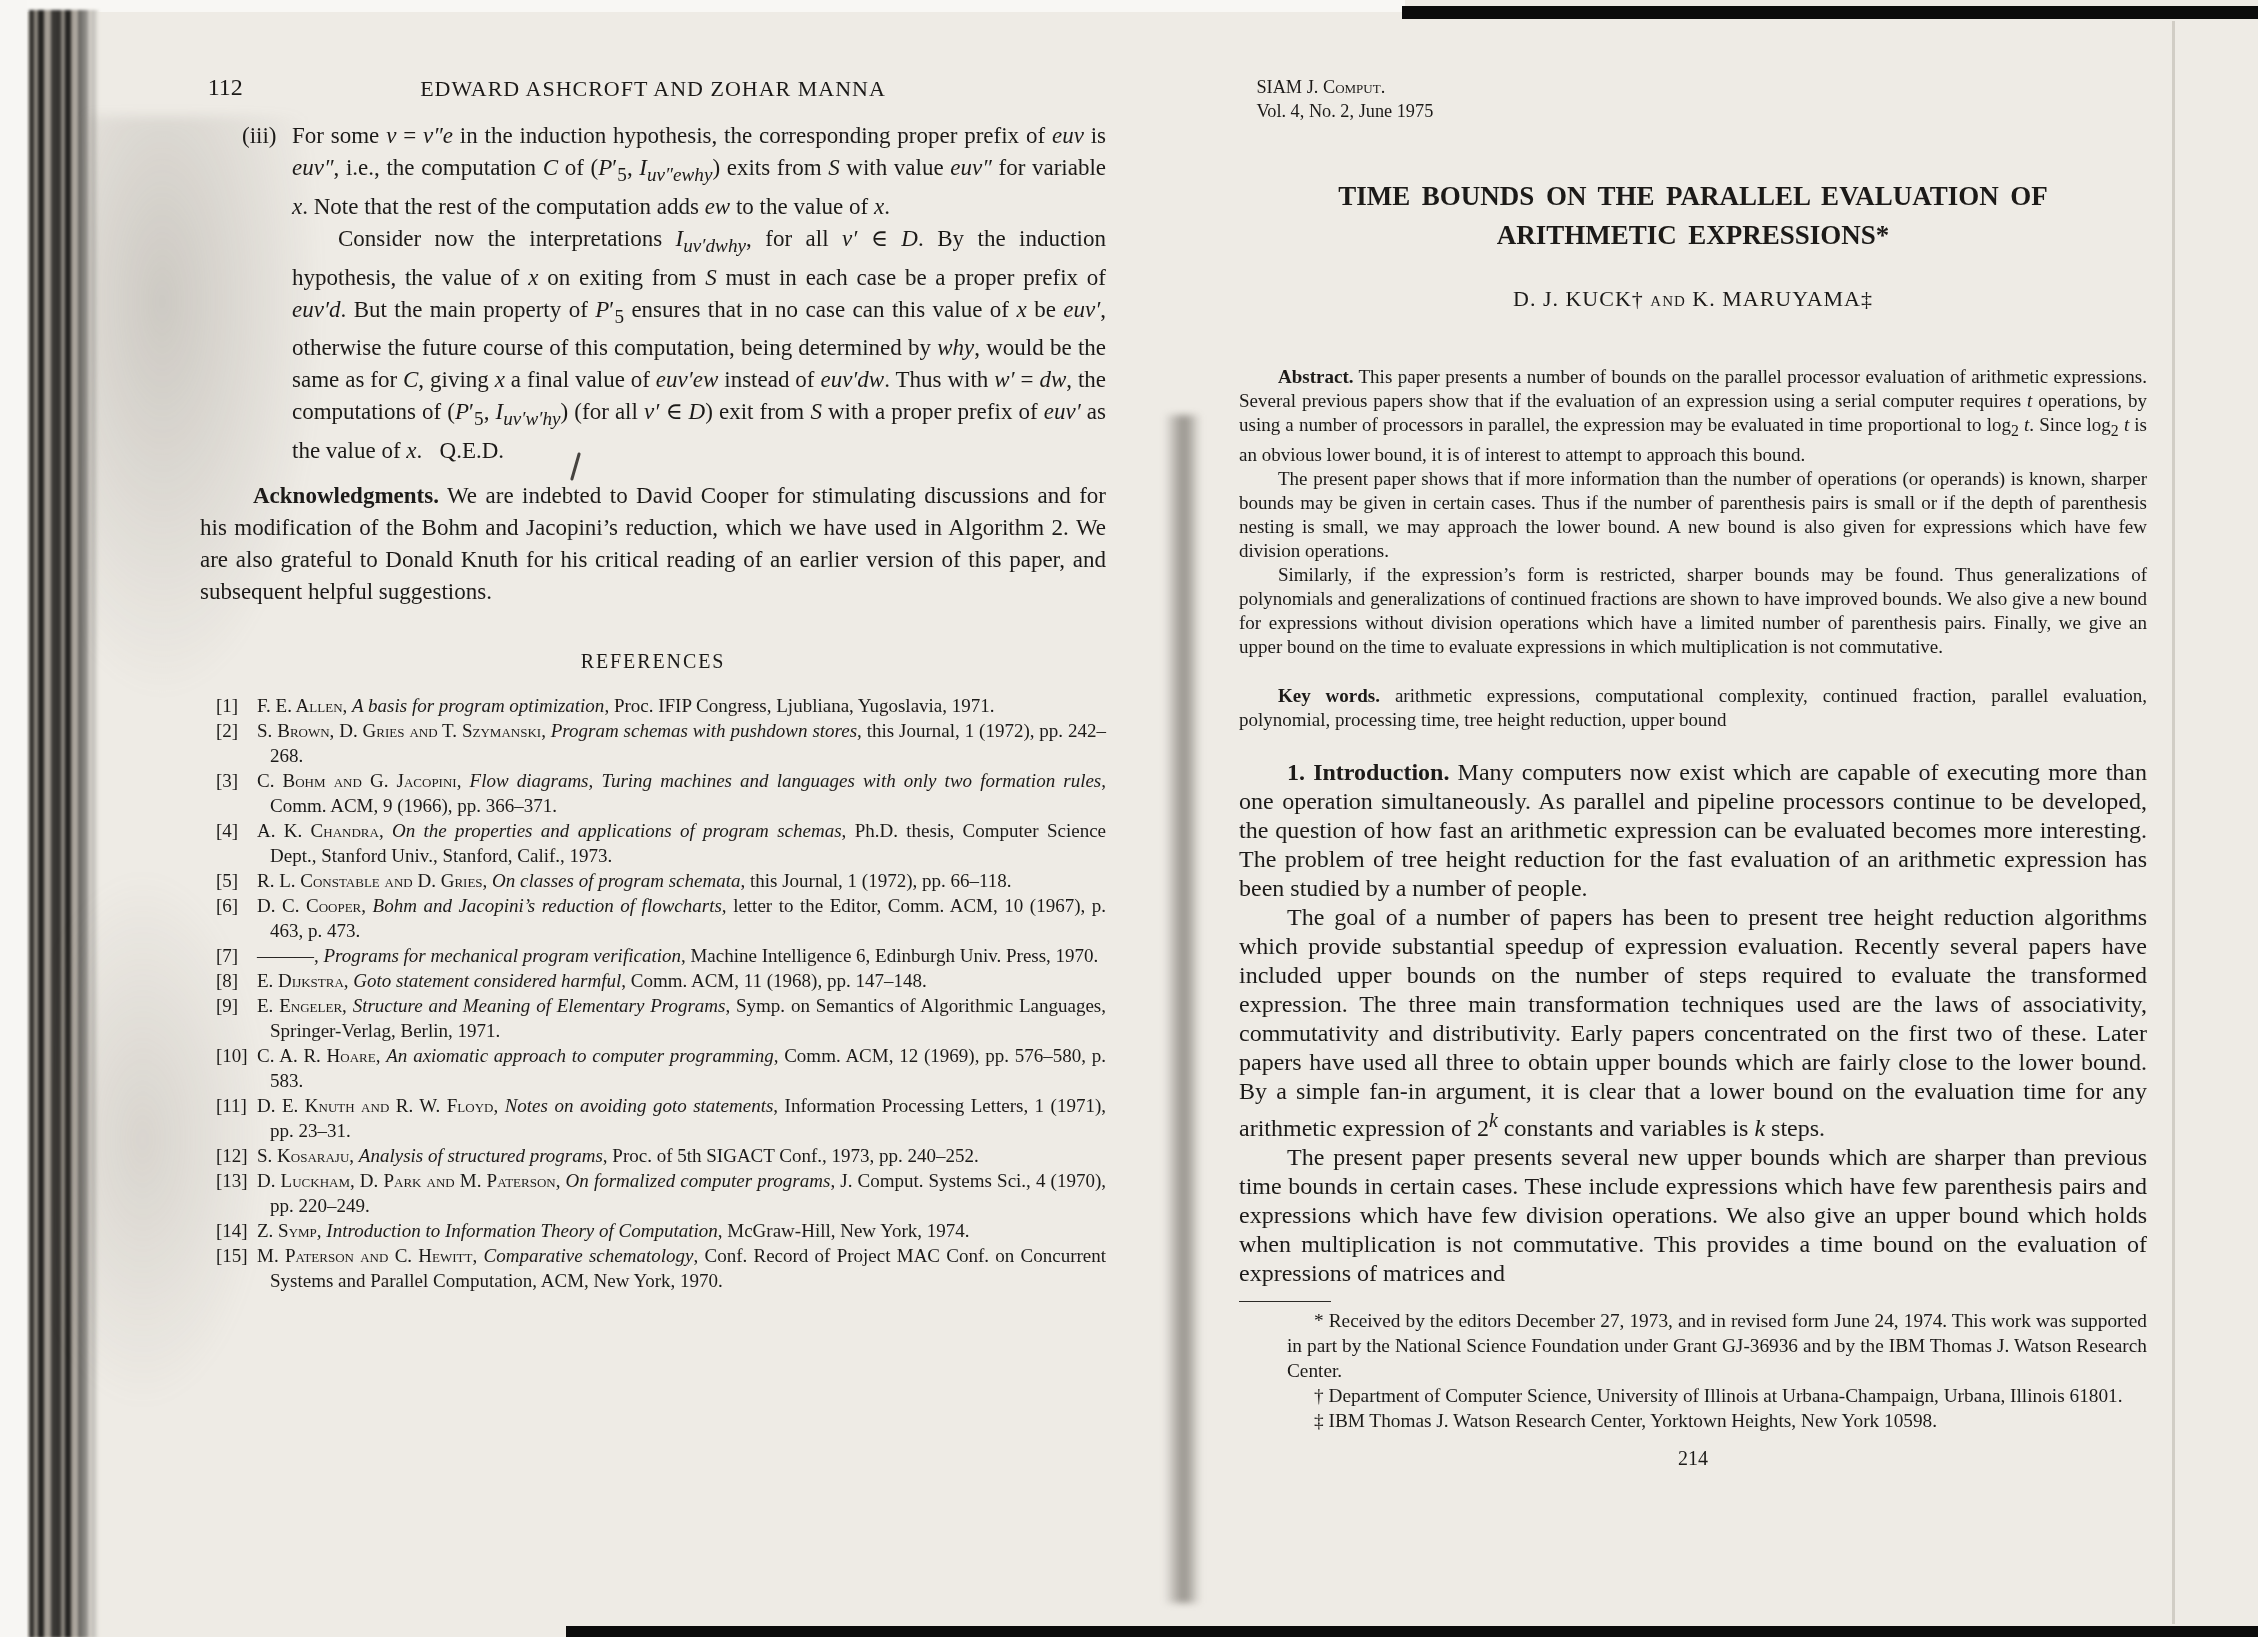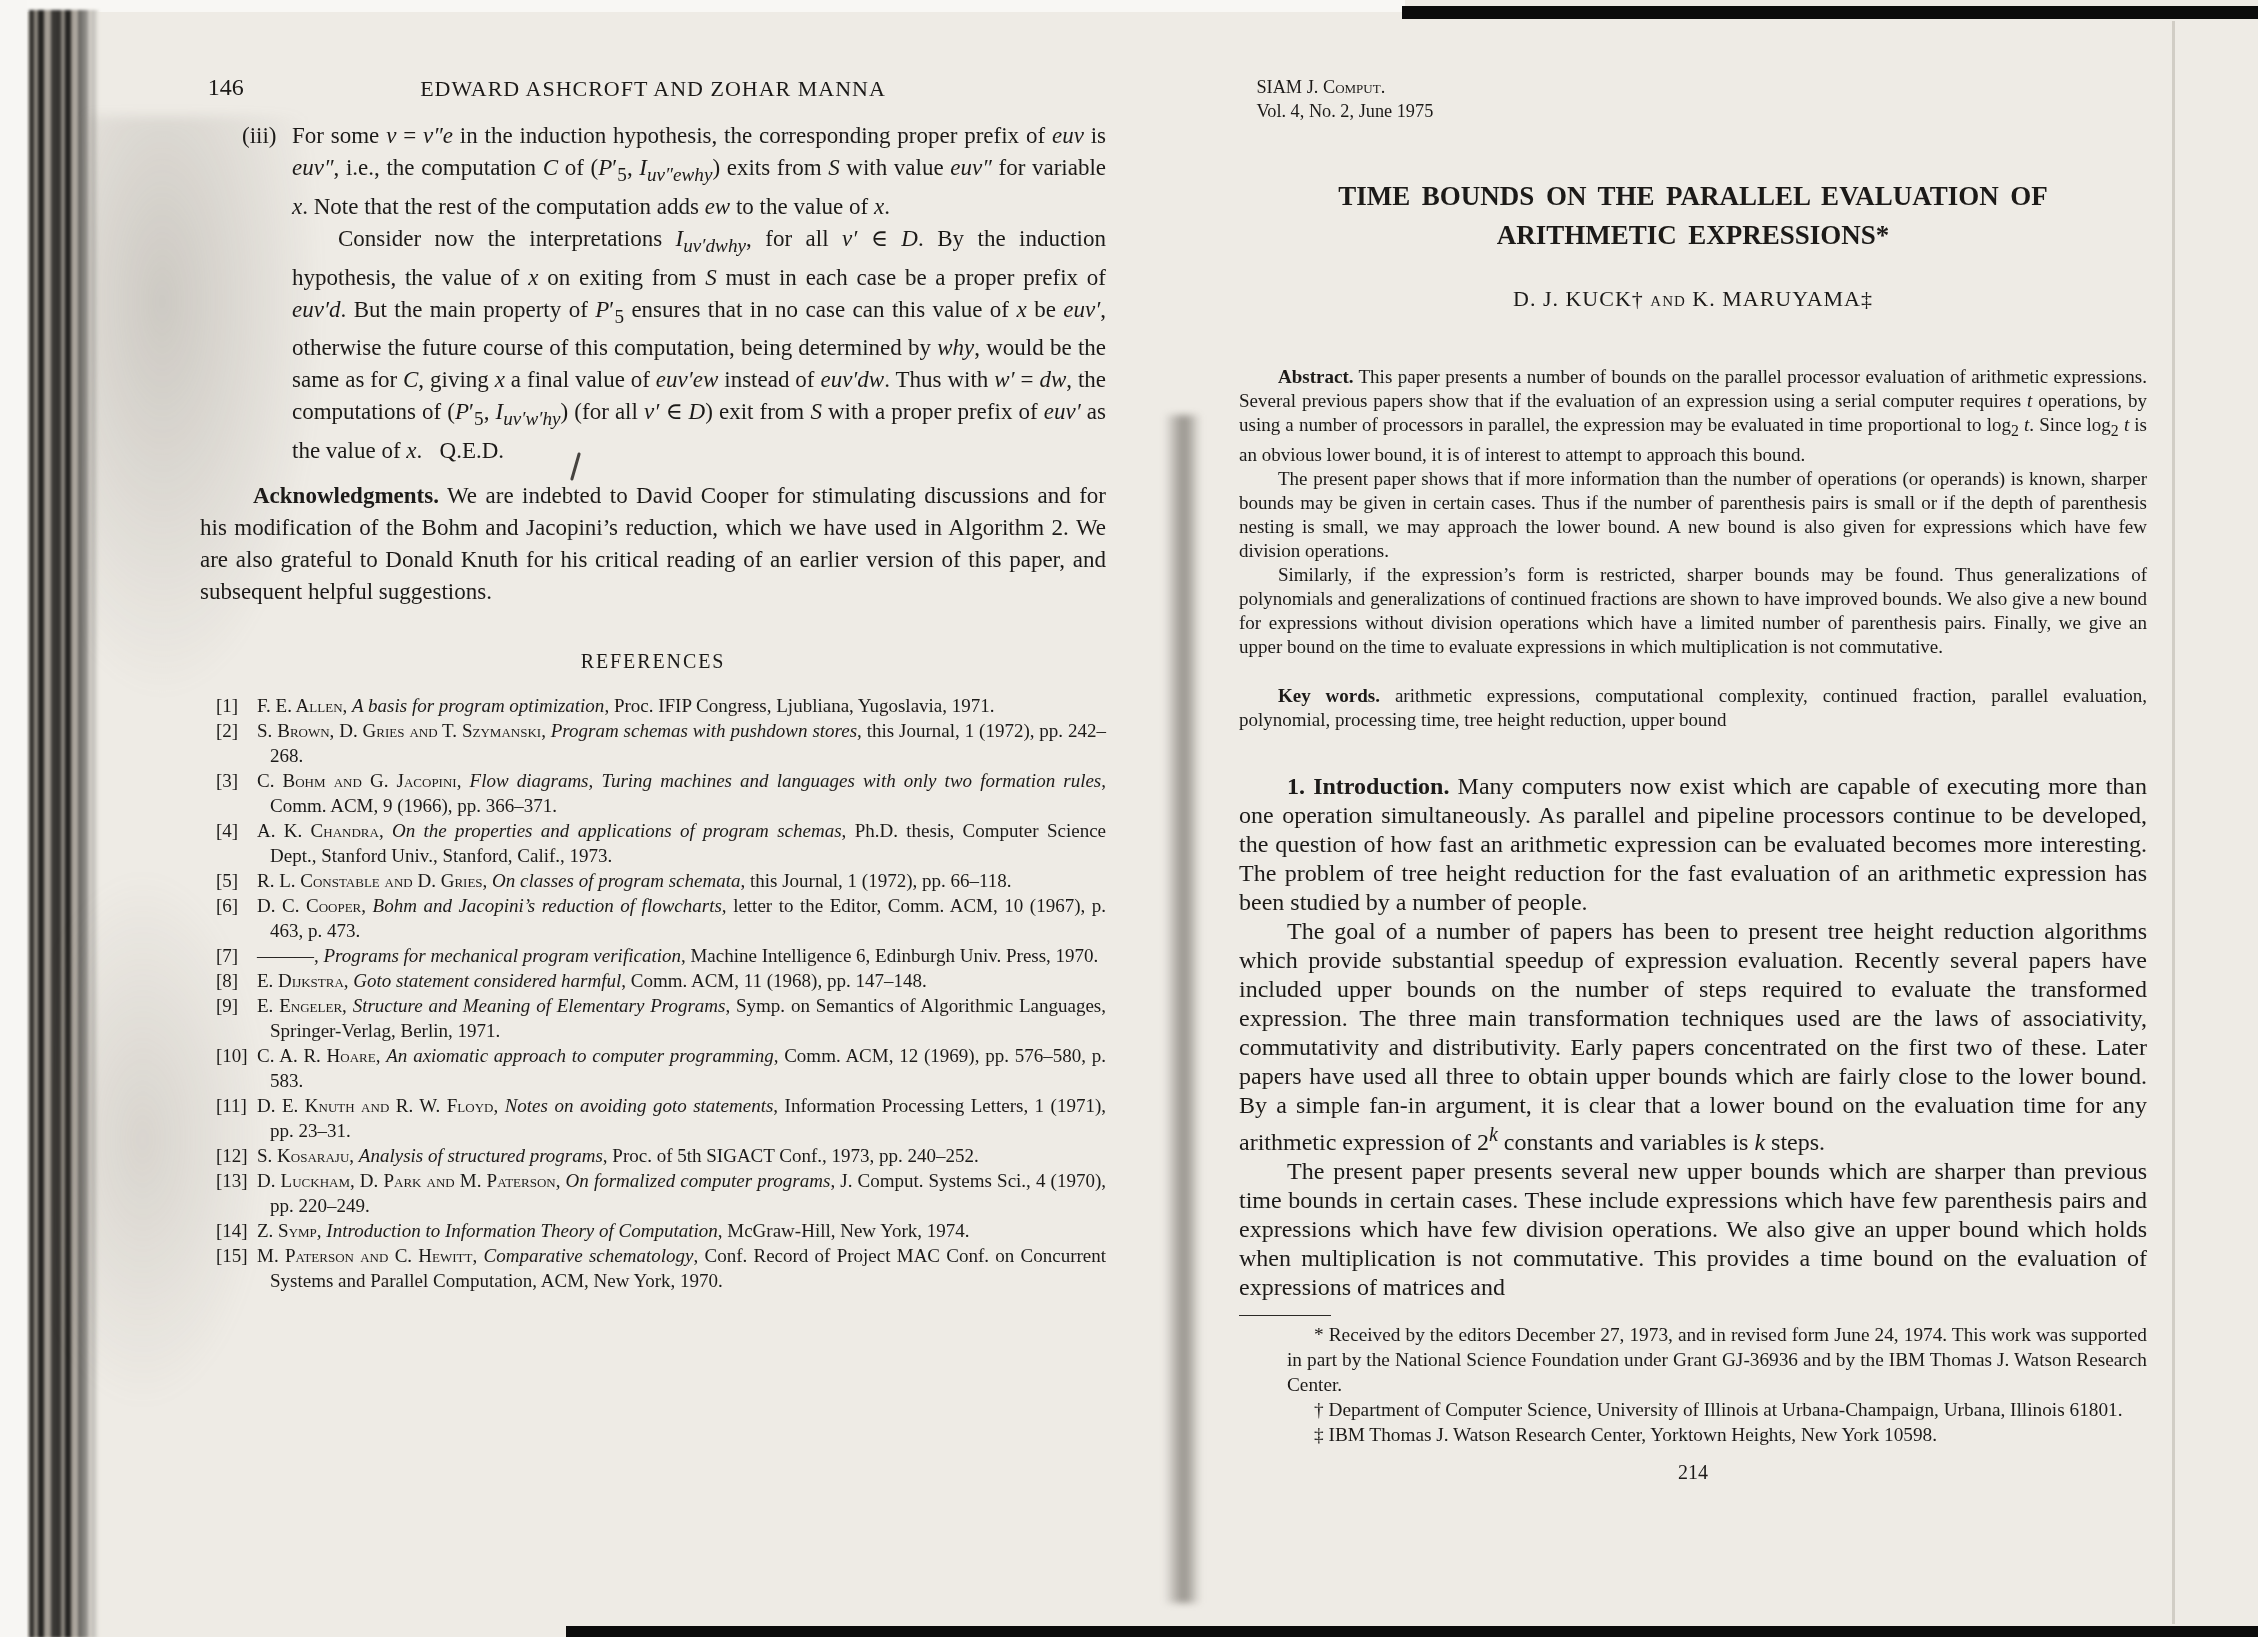--- a/index.html
+++ b/index.html
@@ -44,21 +44,21 @@
   sc{font-variant:small-caps;}
 
   
   .right-page{left:1239px;top:75px;width:908px;}
   .rp-journal{font-size:18.3px;line-height:24px;margin-left:17.4px;}
   .rp-title{margin-top:54px;text-align:center;font-weight:bold;font-size:27px;line-height:39px;word-spacing:4.8px;}
   .rp-authors{margin-top:31px;text-align:center;font-size:22px;letter-spacing:1px;}
   .rp-abstract{margin-top:53px;font-size:19px;line-height:24px;text-align:justify;}
   .rp-abstract p{margin:0;text-indent:39px;}
   .rp-keywords{margin-top:25px;font-size:19px;line-height:24px;text-indent:39px;text-align:justify;}
-  .rp-intro{margin-top:40px;font-size:24px;line-height:29px;text-align:justify;}
+  .rp-intro{margin-top:26px;font-size:24px;line-height:29px;text-align:justify;}
   .rp-intro p{margin:0;text-indent:48px;}
   .fn-rule{width:92px;border:0;border-top:1.9px solid #2b2926;margin:13.5px 0 5.8px 0;}
   .rp-footnotes{font-size:19.3px;line-height:25px;text-align:justify;margin-left:48px;}
   .rp-footnotes p{margin:0;text-indent:27px;}
   .rp-pageno{text-align:center;font-size:20px;margin-top:13.5px;}
 </style>
 </head>
 <body>
 
 <div class="layer top-white"></div>
@@ -67,21 +67,21 @@
 <div class="layer binding-fog"></div>
 <div class="layer binding-fog2"></div>
 <div class="layer black-bar-top"></div>
 <div class="layer black-bar-bottom"></div>
 <div class="layer gutter-shadow"></div>
 <div class="layer page-edge-line"></div>
 <div class="layer ink-mark"></div>
 
 <div class="layer left-page">
   <div class="lp-head">
-    <span class="lp-num">146</span>
+    <span class="lp-num">112</span>
     <div class="lp-running">EDWARD ASHCROFT AND ZOHAR MANNA</div>
   </div>
   <div class="lp-body">
     <p class="para-iii"><span class="iii-label">(iii)</span><span>For some <i>v</i> = <i>v″e</i> in the induction hypothesis, the corresponding proper prefix of <i>euv</i> is <i>euv″</i>, i.e., the computation <i>C</i> of (<i>P</i>′<sub>5</sub>, <i>I</i><sub><i>uv″ewhy</i></sub>) exits from <i>S</i> with value <i>euv″</i> for variable <i>x</i>. Note that the rest of the computation adds <i>ew</i> to the value of <i>x</i>.</span></p>
     <p class="para-consider">Consider now the interpretations <i>I</i><sub><i>uv′dwhy</i></sub>, for all <i>v′</i> ∈ <i>D</i>. By the induction hypothesis, the value of <i>x</i> on exiting from <i>S</i> must in each case be a proper prefix of <i>euv′d</i>. But the main property of <i>P</i>′<sub>5</sub> ensures that in no case can this value of <i>x</i> be <i>euv′</i>, otherwise the future course of this computation, being determined by <i>why</i>, would be the same as for <i>C</i>, giving <i>x</i> a final value of <i>euv′ew</i> instead of <i>euv′dw</i>. Thus with <i>w′</i> = <i>dw</i>, the computations of (<i>P</i>′<sub>5</sub>, <i>I</i><sub><i>uv′w′hy</i></sub>) (for all <i>v′</i> ∈ <i>D</i>) exit from <i>S</i> with a proper prefix of <i>euv′</i> as the value of <i>x</i>.&nbsp;&nbsp;&nbsp;Q.E.D.</p>
     <p class="para-ack"><b>Acknowledgments.</b> We are indebted to David Cooper for stimulating discussions and for his modification of the Bohm and Jacopini’s reduction, which we have used in Algorithm 2. We are also grateful to Donald Knuth for his critical reading of an earlier version of this paper, and subsequent helpful suggestions.</p>
     <div class="refs-heading">REFERENCES</div>
     <ul class="refs">
       <li><span class="ref-num">[1]</span><span><sc>F. E. Allen</sc>, <i>A basis for program optimization</i>, Proc. IFIP Congress, Ljubliana, Yugoslavia, 1971.</span></li>
       <li><span class="ref-num">[2]</span><span><sc>S. Brown, D. Gries and T. Szymanski</sc>, <i>Program schemas with pushdown stores</i>, this Journal, 1 (1972), pp. 242–268.</span></li>

